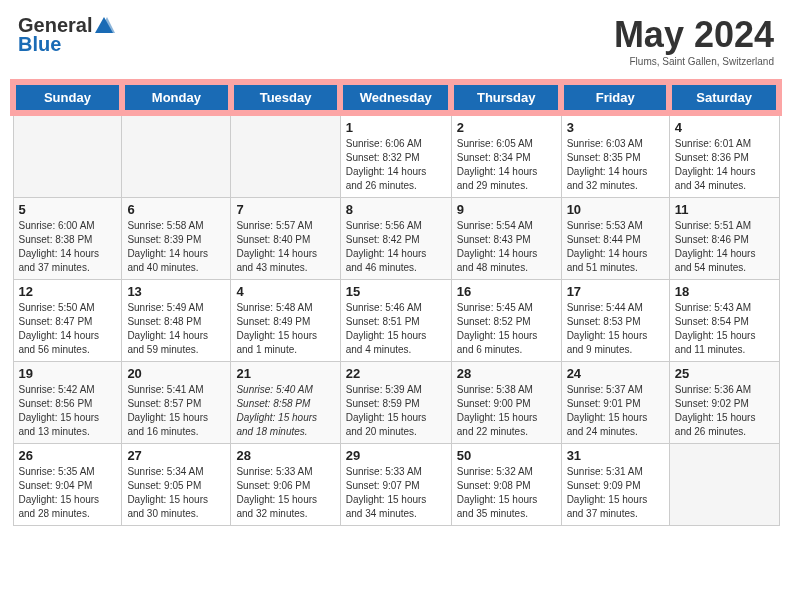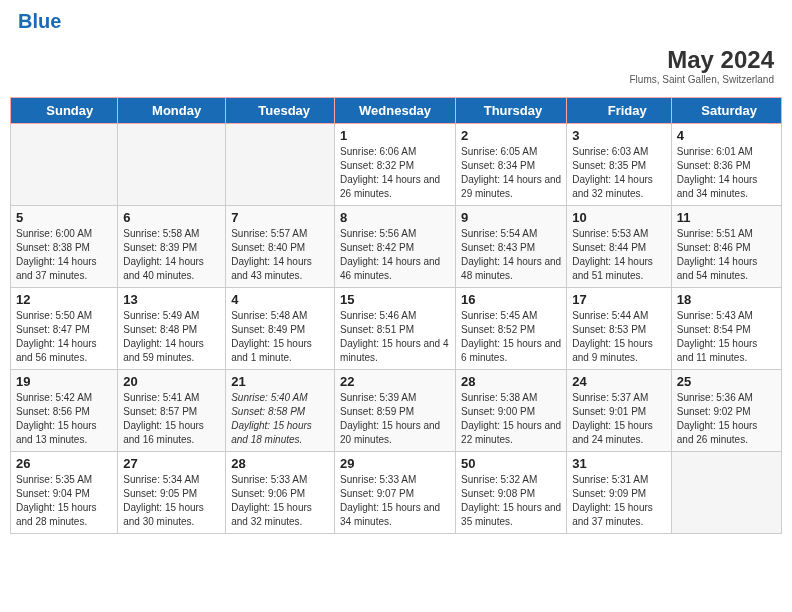--- a/index.html
+++ b/index.html
@@ -19,40 +19,39 @@
     }
     .logo {
       display: flex;
       flex-direction: column;
       align-items: flex-start;
     }
     .title-block {
       text-align: right;
     }
     .main-title {
-      font-size: 24px;
+      font-size: 36px;
       font-weight: bold;
       color: #333;
-      margin-top: 32px;
     }
     .subtitle {
       font-size: 10px;
       color: #555;
     }
     .calendar {
       width: 100%;
       border-collapse: collapse;
     }
     .calendar th {
       background-color: #1a6bb5;
       color: white;
-      text-align: right;
-      padding: 5px 24px;
+      text-align: center;
+      padding: 5px 6px;
       font-size: 13px;
-      border: 1px solid #fca5a5;
+      border: 6px solid #fca5a5;
     }
     .calendar td {
       vertical-align: top;
       padding: 4px 5px;
       border: 1px solid #ccc;
       width: 113px;
       min-height: 70px;
       background: #fff;
       font-size: 11px;
       color: #333;
@@ -73,20 +72,27 @@
     }
     .row-alt td {
       background: #f9f9f9;
     }
   </style>
 </head>
 <body>
 
 <div class="header">
   <div class="logo">
+    <div style="display:flex;align-items:center;">
+      <span style="font-size:20px;font-weight:bold;color:#333;">General</span>
+      <svg width="22" height="22" viewBox="0 0 22 22" style="margin: 0 1px;">
+        <polygon points="11,2 20,18 2,18" fill="#1a6bb5"></polygon>
+        <polygon points="14,2 22,18 6,18" fill="#1a6bb5" opacity="0.5"></polygon>
+      </svg>
+    </div>
     <span style="font-size:20px;font-weight:bold;color:#1a6bb5;margin-top:-4px;">Blue</span>
   </div>
   <div class="title-block">
     <div class="main-title">May 2024</div>
     <div class="subtitle">Flums, Saint Gallen, Switzerland</div>
   </div>
 </div>
 
 <table class="calendar">
   <thead>

